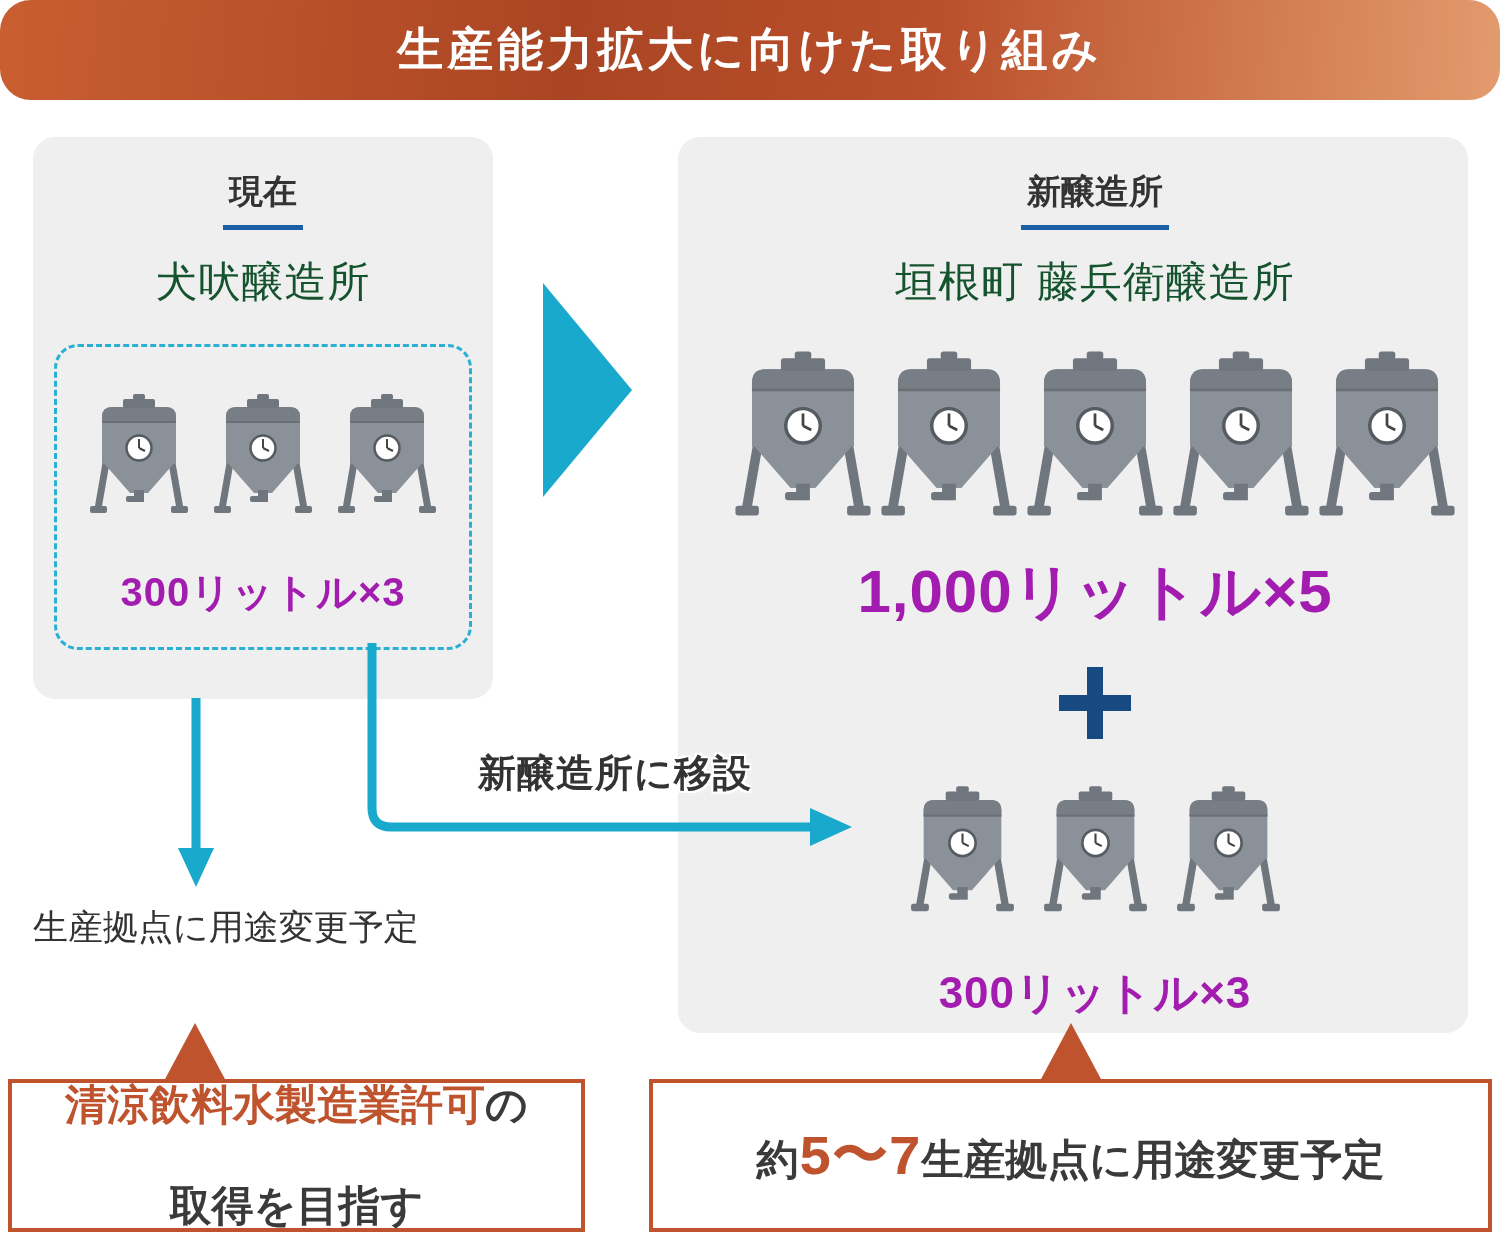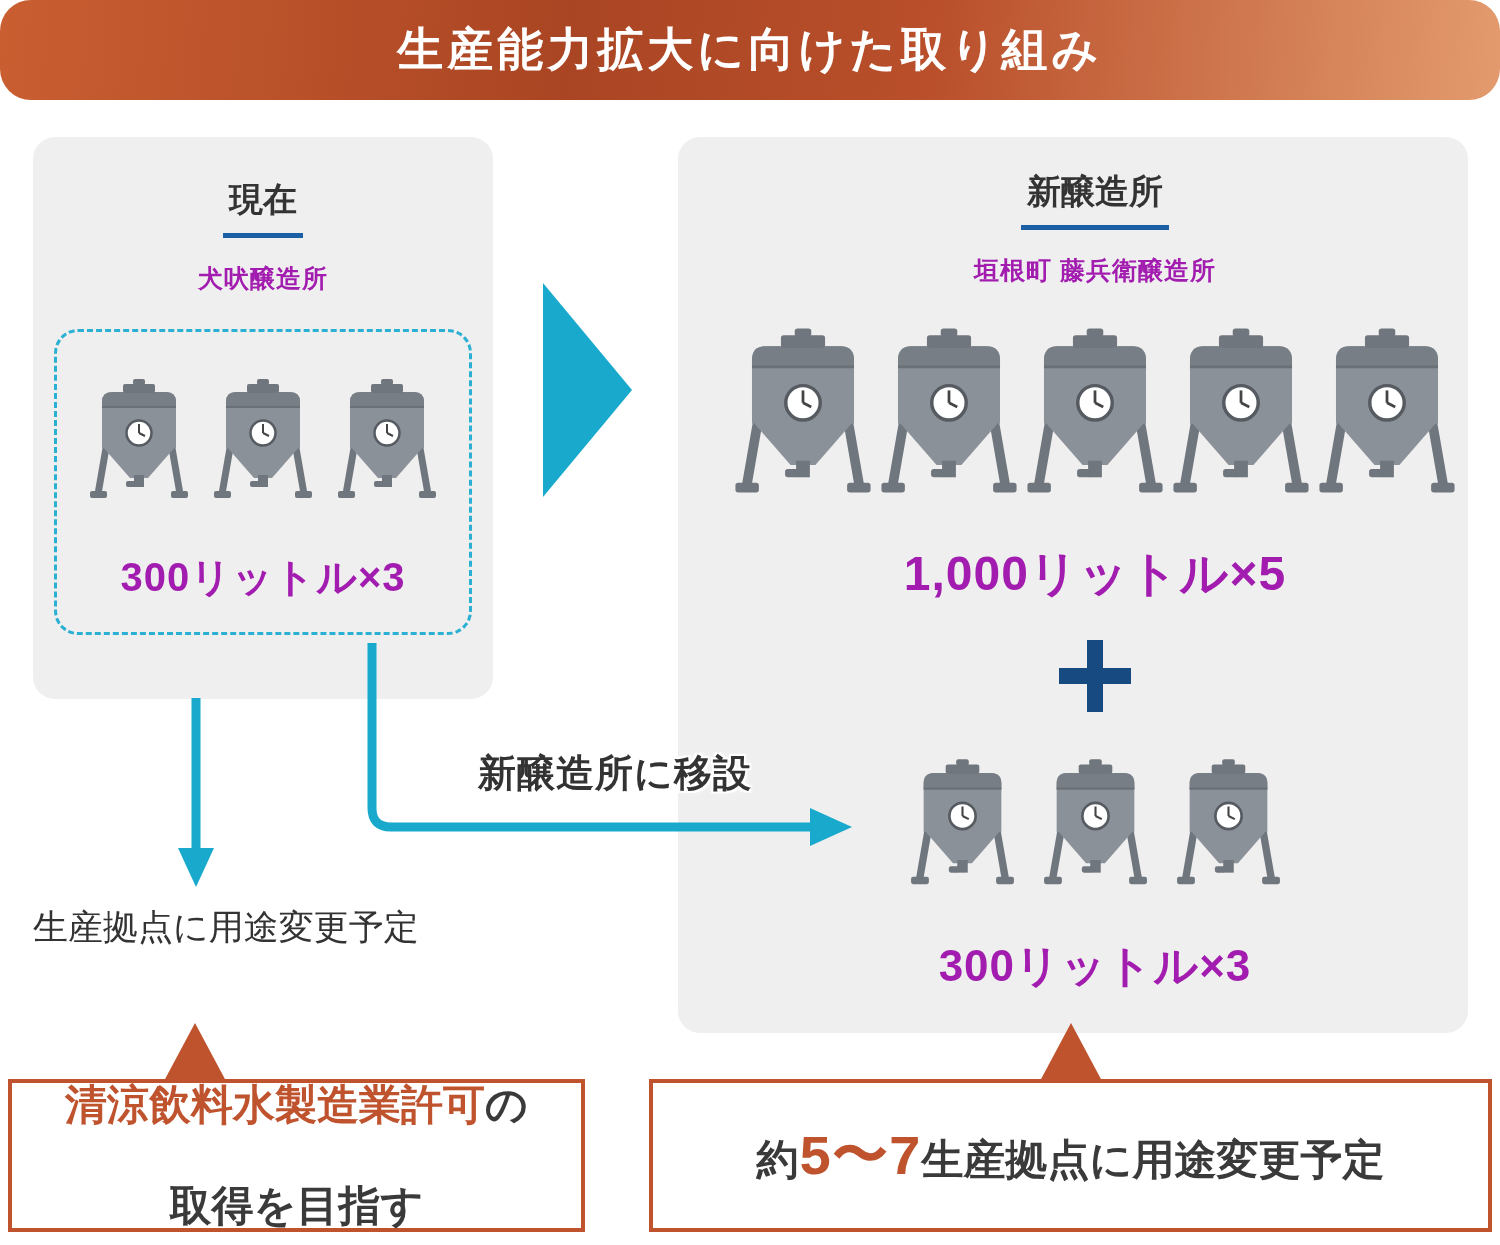--- a/index.html
+++ b/index.html
@@ -30,37 +30,36 @@
   }
 
   
   .panel {
     position: absolute;
     background: #efefef;
     border-radius: 22px;
     text-align: center;
     box-sizing: border-box;
   }
-  #panel-current { left: 33px;  top: 137px; width: 460px; height: 562px; padding-top: 40px; }
+  #panel-current { left: 33px;  top: 137px; width: 460px; height: 562px; padding-top: 32px; }
   #panel-new     { left: 678px; top: 137px; width: 790px; height: 896px; padding-top: 32px; padding-left: 44px; }
 
   .panel-label {
     display: inline-block;
     font-size: 34px;
     font-weight: 700;
     color: #333333;
     padding: 0 6px 10px 6px;
     border-bottom: 5px solid #1b5fa5;
   }
   .facility {
     margin-top: 24px;
-    font-size: 25px;
-    color: #a21caf;
+    font-size: 42px;
+    color: #14532d;
     letter-spacing: 1px;
-    font-weight: bold;
   }
 
   .dashed-box {
     margin: 34px auto 0 auto;
     width: 418px; height: 306px;
     border: 3px dashed #2ab0d2;
     border-radius: 24px;
     box-sizing: border-box;
     padding-top: 46px;
   }
@@ -75,21 +74,21 @@
   .tanks-small-new svg { width: 105px; height: 139px; margin: 0 14px; }
   #panel-new .tanks-large { margin-top: 40px; }
   #panel-new .tanks-small-new { margin-top: 46px; }
 
   .capacity {
     font-weight: 700;
     color: #a21caf;
     letter-spacing: 1px;
   }
   .cap-current   { margin-top: 40px; font-size: 40px; }
-  .cap-large     { margin-top: 33px; font-size: 48px; }
+  .cap-large     { margin-top: 20px; font-size: 60px; }
   .cap-small-new { margin-top: 40px; font-size: 44px; }
 
   
   .plus-icon {
     position: relative;
     width: 72px; height: 72px;
     margin: 34px auto 0 auto;
   }
   .plus-icon .h { position: absolute; left: 0; top: 28px; width: 72px; height: 16px; background: #174a80; }
   .plus-icon .v { position: absolute; left: 28px; top: 0; width: 16px; height: 72px; background: #174a80; }

